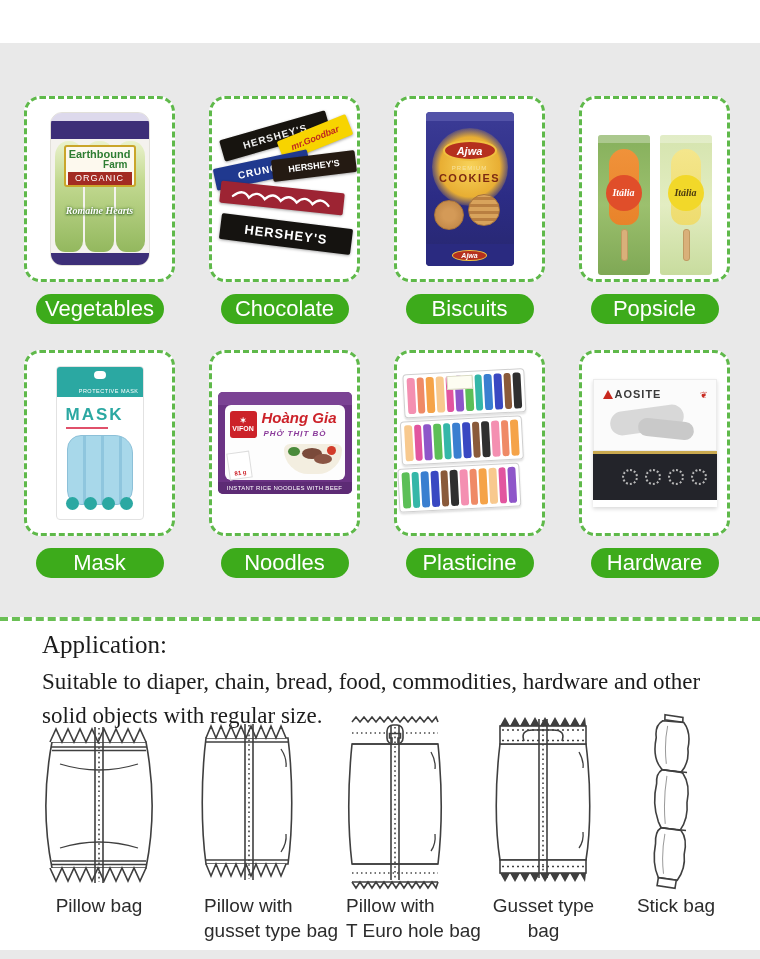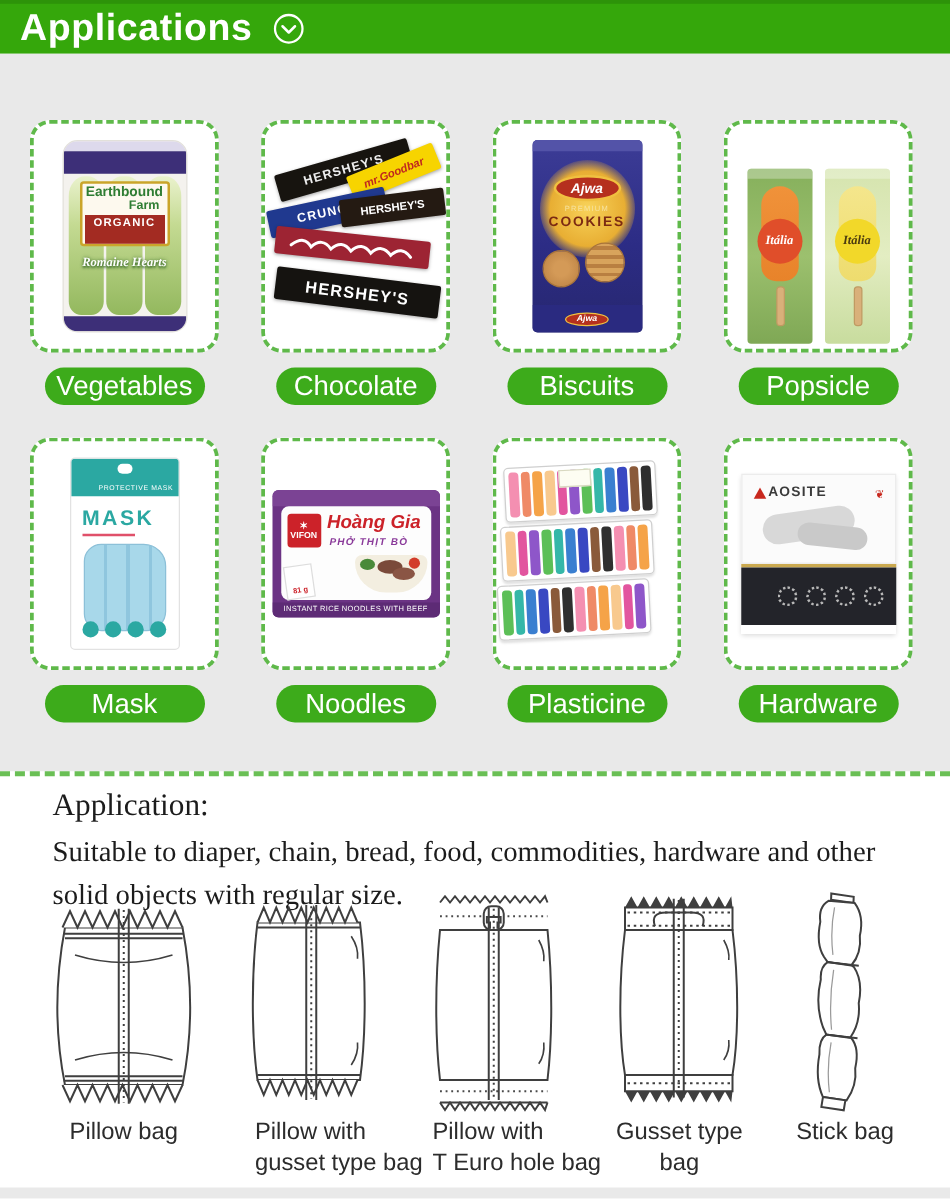--- a/index.html
+++ b/index.html
@@ -27,21 +27,21 @@
 
   
   .p-veg{position:relative;width:100px;height:154px;background:#f4f2ee;border-radius:12px;overflow:hidden;border:1px solid #e2e0da;}
   .veg-seal{height:8px;background:#ddd9ec;}
   .veg-band{height:18px;background:#3d2f78;}
   .veg-leaves{position:absolute;top:28px;left:4px;right:4px;bottom:13px;display:flex;gap:2px;}
   .leaf{flex:1;background:linear-gradient(180deg,#eaf2cd 0%,#c4da92 35%,#93b85e 100%);border-radius:45% 45% 35% 35%/14% 14% 10% 10%;}
   .veg-label{position:absolute;top:32px;left:13px;right:13px;background:#fdf9ee;border:2px solid #caa52a;border-radius:3px;padding:2px 2px 0 2px;text-align:center;}
   .veg-b1{color:#2e7d32;font-weight:bold;font-size:11px;line-height:11px;}
   .veg-b2{color:#2e7d32;font-weight:bold;font-size:10px;line-height:10px;text-align:right;padding-right:4px;}
-  .veg-badge{margin-top:2px;background:#a32b22;color:#fff;font-size:9px;font-weight:bold;letter-spacing:1px;padding:1px 0 12px;}
+  .veg-badge{margin-top:2px;background:#a32b22;color:#fff;font-size:9px;font-weight:normal;letter-spacing:1px;padding:1px 0 2px;}
   .veg-script{position:absolute;top:92px;width:100%;text-align:center;color:#fff;font-family:"Liberation Serif",serif;
     font-style:italic;font-weight:bold;font-size:10px;text-shadow:0 1px 2px #3a6b2a,0 0 3px #3a6b2a;}
   .veg-bandbot{position:absolute;bottom:0;width:100%;height:12px;background:#3d2f78;}
 
   
   .p-choc{position:relative;width:134px;height:152px;}
   .cbar{position:absolute;height:22px;display:flex;align-items:center;justify-content:center;font-weight:bold;
     font-size:10px;border-radius:2px;box-shadow:0 1px 3px rgba(0,0,0,.35);white-space:nowrap;overflow:hidden;}
   .cb1{top:12px;left:2px;width:110px;background:#17140f;color:#efefef;transform:rotate(-16deg);letter-spacing:1px;}
   .cb2{top:14px;left:60px;width:74px;background:#f7d400;color:#c0281e;transform:rotate(-22deg);font-size:9px;font-style:italic;}
@@ -151,29 +151,20 @@
   .bag-label{position:absolute;font-size:19px;color:#2c2c2c;line-height:25px;}
   .bl-center{text-align:center;}
 
   .footer-strip{position:absolute;bottom:0;left:0;width:760px;height:9px;background:var(--bg);}
 </style>
 </head>
 <body>
 
 <div class="page">
 
-  <div class="app-header">
-    <span class="app-title">Applications</span>
-    <span class="chev">
-      <svg width="26" height="26" viewBox="0 0 26 26">
-        <circle cx="13" cy="13" r="11" fill="none" stroke="#fff" stroke-width="1.8"></circle>
-        <path d="M8,11 L13,16 L18,11" fill="none" stroke="#fff" stroke-width="2" stroke-linecap="round" stroke-linejoin="round"></path>
-      </svg>
-    </span>
-  </div>
 
   <div class="grid-area">
     <div class="cards">
 
       <div class="cell">
         <div class="card">
           <div class="p-veg">
             <div class="veg-seal"></div>
             <div class="veg-band"></div>
             <div class="veg-leaves">

